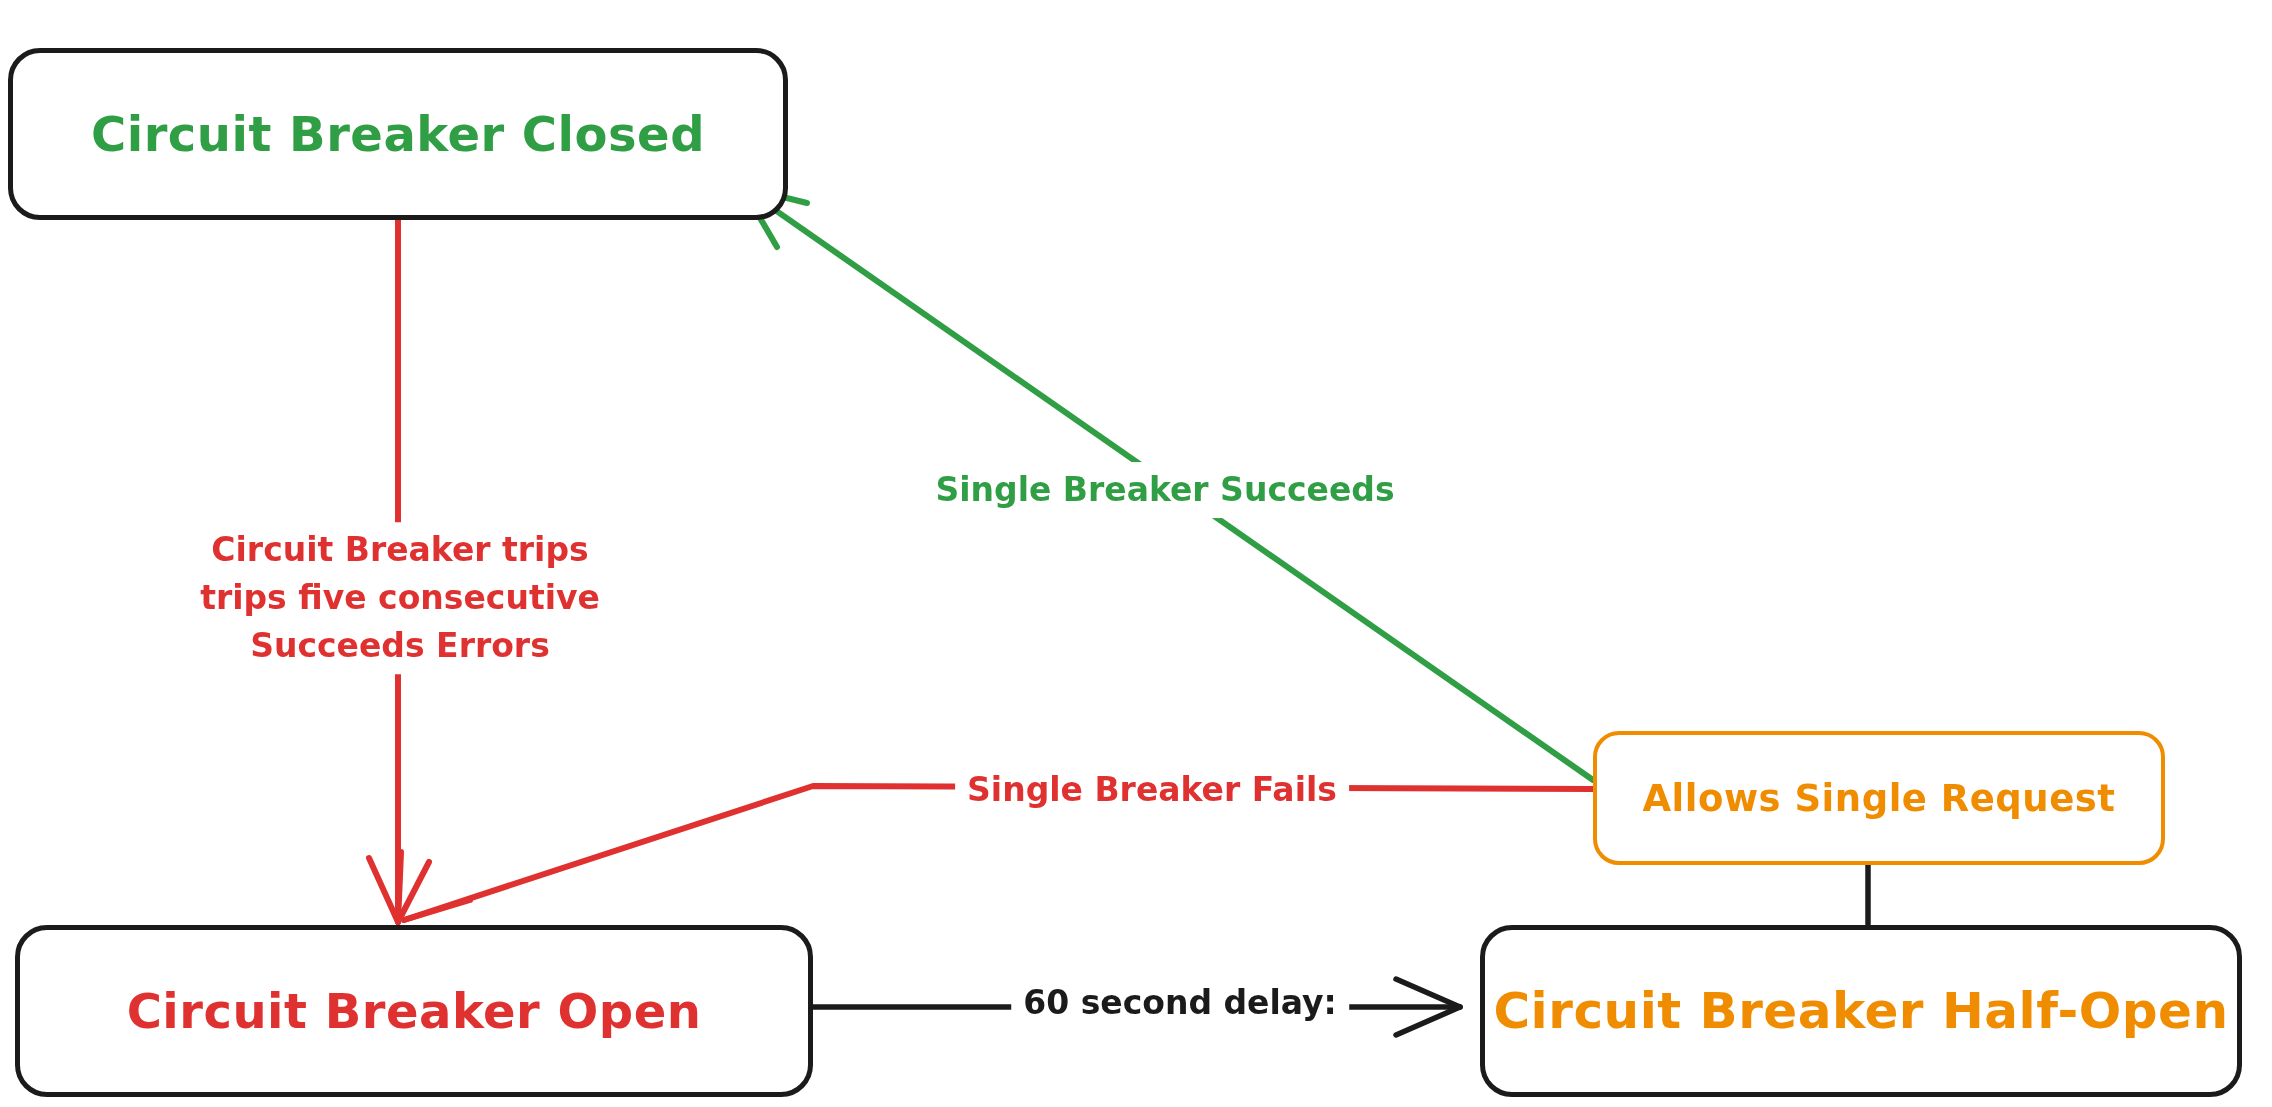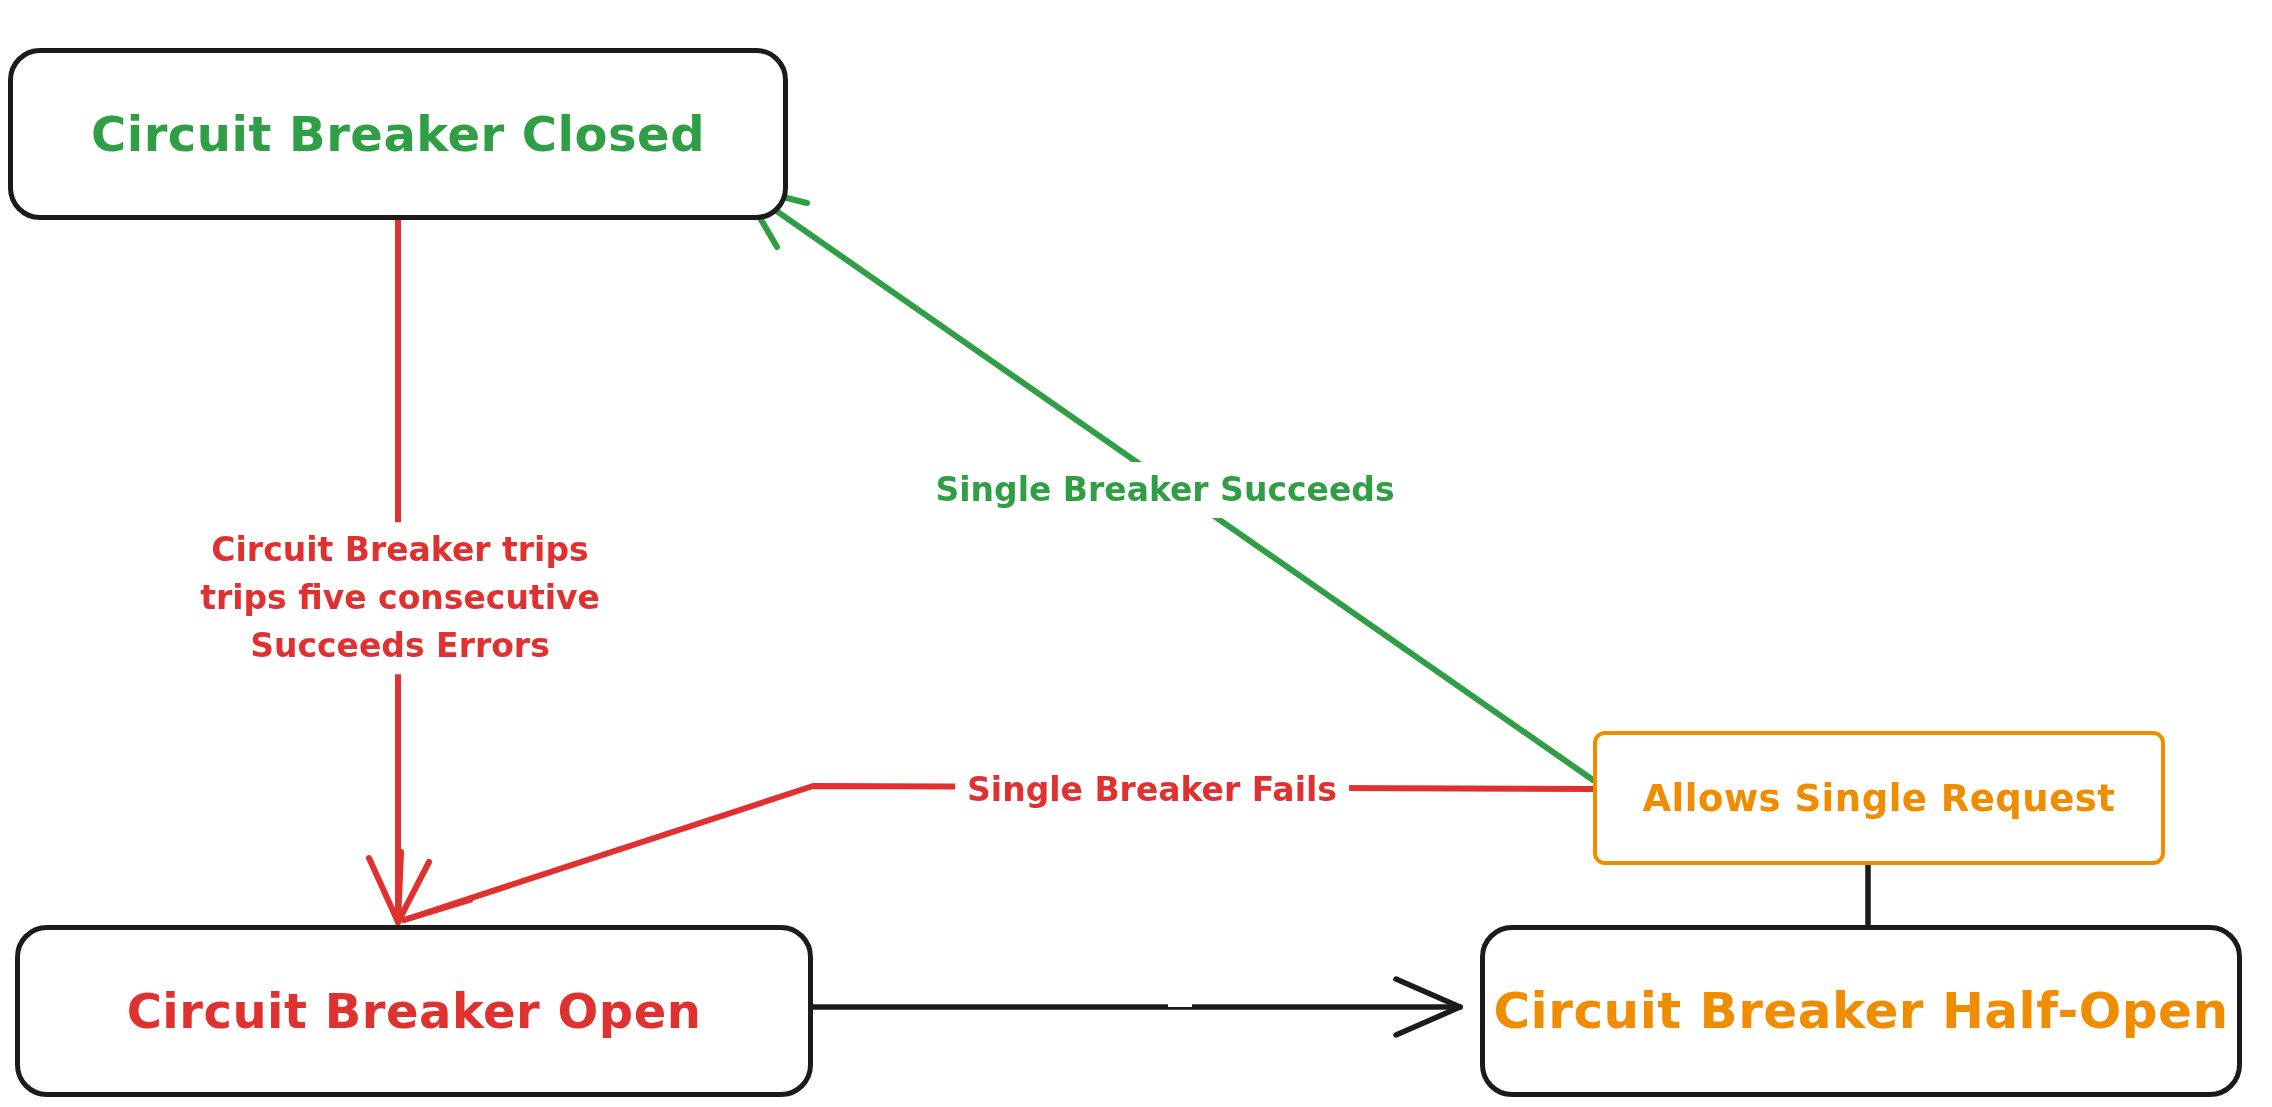--- a/index.html
+++ b/index.html
@@ -42,21 +42,21 @@
     text-align: center;
     font-weight: bold;
     letter-spacing: 0.5px;
   }
   .node.closed   { color: var(--green);  font-size: 48px; }
   .node.open     { color: var(--red);    font-size: 48px; }
   .node.halfopen { color: var(--orange); font-size: 50px; }
   .node.allows {
     border-color: var(--orange);
     border-width: 4.5px;
-    border-radius: 12px;
+    border-radius: 26px;
     color: var(--orange);
     font-size: 37px;
   }
 
   .edge-label {
     position: absolute;
     transform: translate(-50%, -50%);
     background: #ffffff;
     text-align: center;
     font-size: 33px;
@@ -125,15 +125,16 @@
     <div>Circuit Breaker trips</div>
     <div>trips five consecutive</div>
     <div>Succeeds Errors</div>
   </div>
 
   <div class="edge-label green" style="left:1165px; top:490px;">Single Breaker Succeeds</div>
 
   <div class="edge-label red" style="left:1152px; top:790px;">Single Breaker Fails</div>
 
   <div class="edge-label ink" style="left:1180px; top:1003px;">
+    <div>60 second delay:</div>
   </div>
 
 </div>
 
 </body></html>

